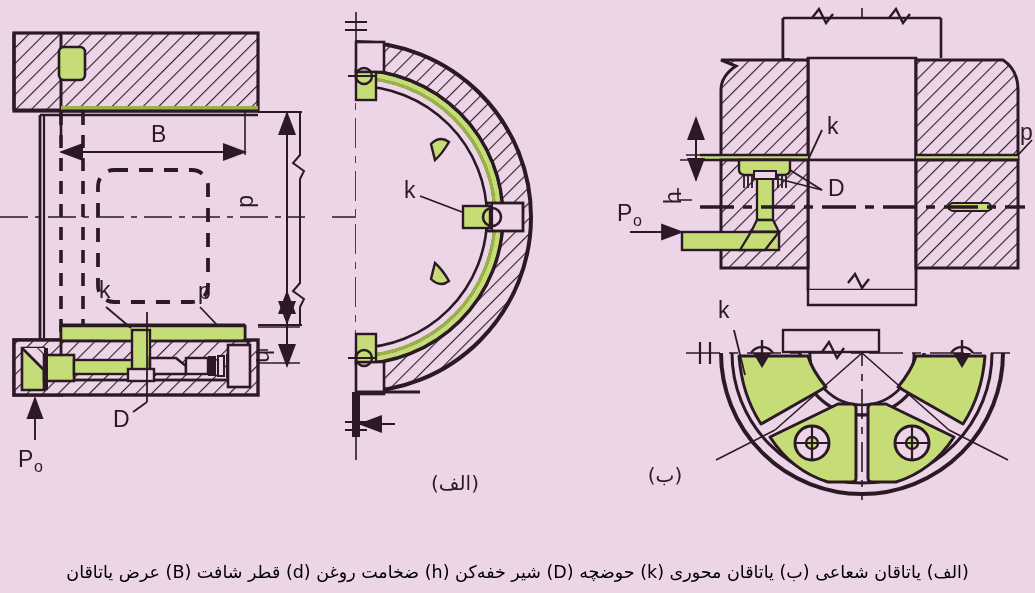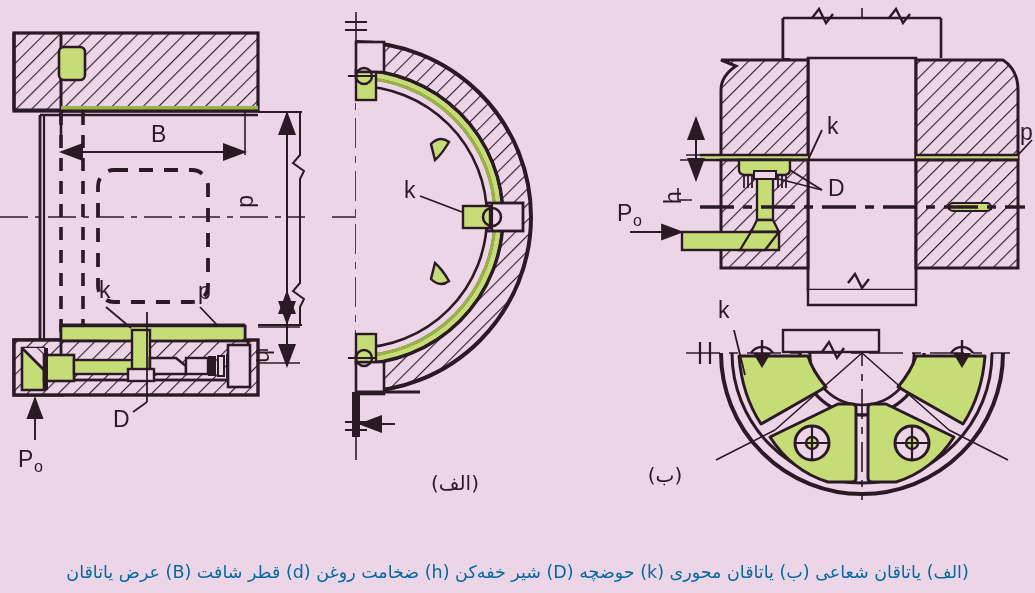--- a/index.html
+++ b/index.html
@@ -24,21 +24,21 @@
     font-size:20px;
     direction:rtl;
   }
   .caption{
     position:absolute;
     left:0;right:0;bottom:8px;
     text-align:center;
     direction:rtl;
     font-family:"DejaVu Sans", sans-serif;
     font-size:17.5px;
-    color:#0369a1;
+    color:#000000;
     letter-spacing:0px;
     line-height:1.5;
   }
 </style>
 </head>
 <body>
 
 <div id="page">
 
 <svg width="1035" height="593" viewBox="0 0 1035 593">

